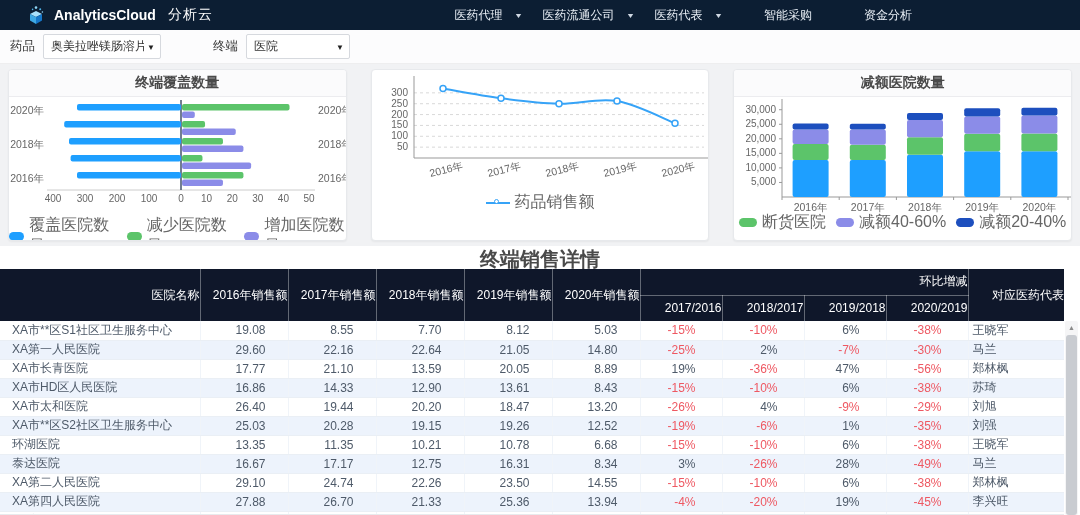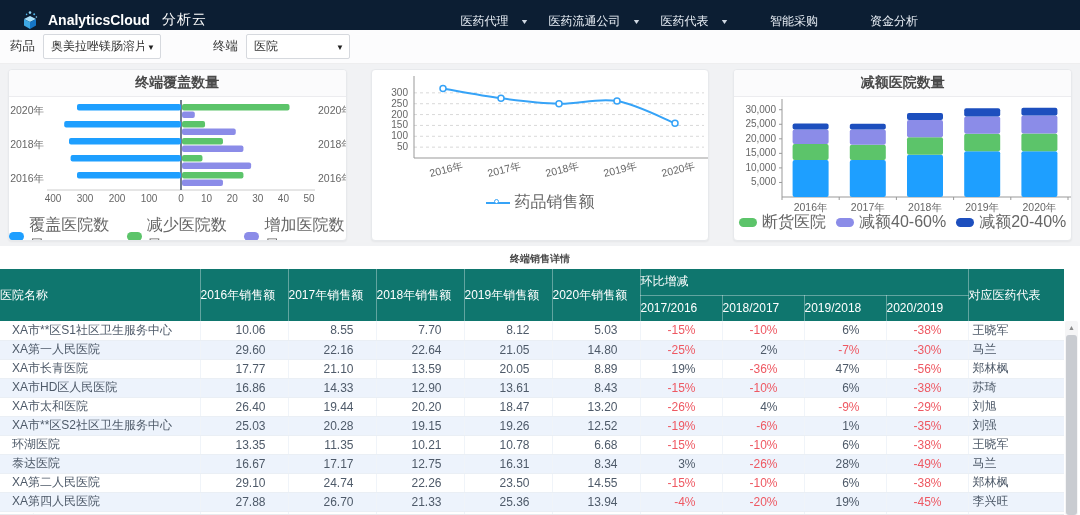--- a/index.html
+++ b/index.html
@@ -1,18 +1,18 @@
 <!DOCTYPE html>
 <html><head>
 <meta charset="utf-8">
 <style>
 *{margin:0;padding:0;box-sizing:border-box}
 html,body{width:1080px;height:515px;overflow:hidden;background:#f1f2f4;font-family:"Liberation Sans","DejaVu Sans",sans-serif}
 
-.navbar{height:30px;background:#0c1e33;display:flex;align-items:flex-end;padding:0 6px;color:#fff}
+.navbar{height:30px;background:#0c1e33;display:flex;align-items:center;padding:0 12px;color:#fff}
 .brand{display:flex;align-items:center;gap:8px;margin-left:14px}
 .brand-name{font-size:14px;font-weight:bold;color:#fff}
 .brand-cn{font-size:14px;color:#fff;margin-left:4px;letter-spacing:1px}
 .nav-menu{display:flex;margin-left:auto;margin-right:130px}
 .nav-item{width:100px;display:flex;justify-content:center;align-items:center;gap:12px;font-size:12px;color:#e9eff6;cursor:pointer}
 .nav-item .caret{font-size:7px;color:#cfd8e3;transform:scaleX(1.3)}
 
 .filterbar{height:34px;background:#fcfcfd;display:flex;align-items:center;padding:0 10px;border-bottom:1px solid #eeeeef}
 .f-label{font-size:12.5px;color:#333;margin-right:8px}
 .select{position:relative;height:25px;background:#fff;border:1px solid #d6d9de;border-radius:2px;font-size:12px;color:#333;display:flex;align-items:center;padding:0 16px 0 7px;cursor:pointer}
@@ -29,23 +29,23 @@
 svg text.tick{font-size:10px;fill:#666}
 svg text.cat{font-size:10.5px;fill:#666}
 .legend{display:flex;justify-content:center;align-items:center;gap:16px;margin-top:2px;position:relative}
 .legend.overlap{margin-top:-17px;gap:10px}
 .lg-item{display:flex;align-items:center;gap:5px;font-size:16px;color:#666;cursor:pointer}
 .lg-swatch{width:18px;height:9px;border-radius:5px;display:inline-block}
 .lg-line{position:relative;width:24px;height:2px;background:currentColor;display:inline-block}
 .lg-dot{position:absolute;left:8px;top:-3px;width:5px;height:5px;border:1.5px solid currentColor;border-radius:50%;background:#fff}
 
 .table-sec{margin-top:5px;background:#fff;position:relative;height:271px;overflow:hidden}
-.table-title{height:23px;line-height:26px;text-align:center;font-size:10px;font-weight:bold;color:#4a4a4a}
+.table-title{height:23px;line-height:26px;text-align:center;font-size:20px;font-weight:bold;color:#4a4a4a}
 table{border-collapse:collapse;table-layout:fixed;width:1064px}
-thead th{background:#0f766e;color:#fff;font-size:12px;font-weight:normal;border-right:1px solid rgba(255,255,255,.35);height:26px;text-align:left}
+thead th{background:#0f172a;color:#fff;font-size:12px;font-weight:normal;border-right:1px solid rgba(255,255,255,.35);height:26px;text-align:right}
 thead tr:first-child th:last-child{border-right:none}
 th.group{border-bottom:1px solid rgba(255,255,255,.35)}
 tbody td{height:19px;font-size:12px;color:#4e5a69;border-bottom:1px solid #eaeff5;border-right:1px solid #f0f4f9;overflow:hidden;white-space:nowrap}
 tbody td:last-child{border-right:none}
 tbody tr.alt{background:#edf3fc}
 td.name{padding-left:12px;text-align:left}
 td.num{text-align:right;padding-right:22px}
 td.pct{text-align:right;padding-right:26px}
 td.pct.neg{color:#ee5862}
 td.rep{padding-left:4px}
@@ -286,21 +286,21 @@
         <tr>
           <th>2017/2016</th>
           <th>2018/2017</th>
           <th>2019/2018</th>
           <th>2020/2019</th>
         </tr>
       </thead>
     <tbody>
         <tr class="">
           <td class="name">XA市**区S1社区卫生服务中心</td>
-          <td class="num">10.06</td>
+          <td class="num">19.08</td>
           <td class="num">8.55</td>
           <td class="num">7.70</td>
           <td class="num">8.12</td>
           <td class="num">5.03</td>
           <td class="pct neg">-15%</td>
           <td class="pct neg">-10%</td>
           <td class="pct">6%</td>
           <td class="pct neg">-38%</td>
           <td class="rep">王晓军</td>
         </tr>

